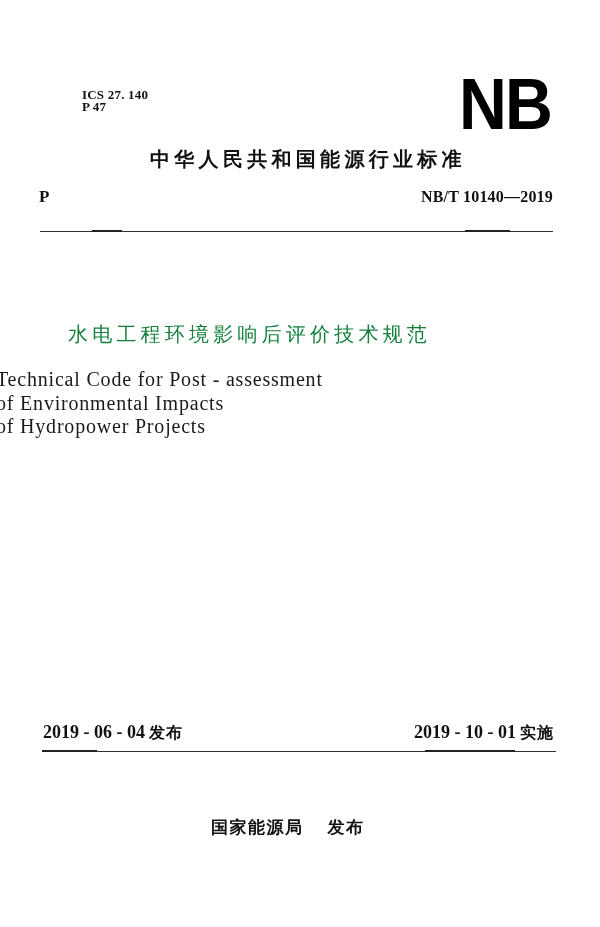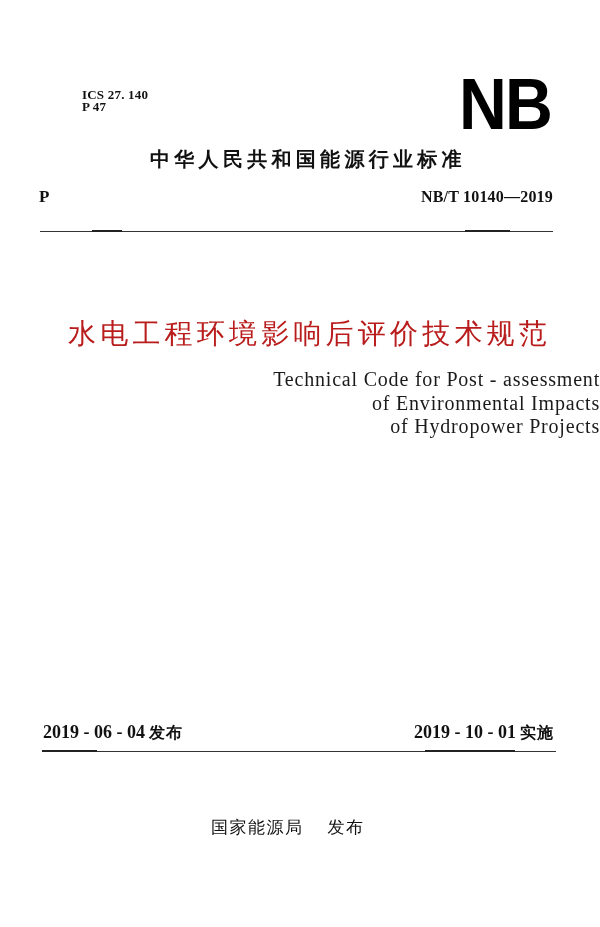--- a/index.html
+++ b/index.html
@@ -72,30 +72,30 @@
       background: #333333;
     }
     .rule.thick-seg {
       height: 2px;
       background: #222222;
     }
 
     .cn-title {
       left: 68px; top: 316px;
       font-family: "DejaVu Serif", serif;
-      font-size: 28px;
+      font-size: 20px;
       line-height: 36px;
       letter-spacing: 4.2px;
-      color: #b91c1c;
+      color: #15803d;
     }
 
     .en-title {
       left: 0; top: 368px;
       width: 600px;
-      text-align: right;
+      text-align: left;
       font-family: "Liberation Serif", serif;
       font-size: 20px;
       line-height: 23.5px;
       letter-spacing: 0.8px;
       color: #1a1a1a;
     }
     .en-title div { margin-left: -4px; }
 
     .date-left {
       left: 43px; top: 720px;
@@ -117,21 +117,21 @@
       font-family: "DejaVu Sans", sans-serif;
       font-weight: bold;
       font-size: 16px;
       letter-spacing: 1px;
       margin-left: 4px;
     }
 
     .publisher {
       left: 211px; top: 814px;
       font-family: "DejaVu Sans", sans-serif;
-      font-weight: normal;
+      font-weight: bold;
       font-size: 17px;
       line-height: 26px;
       letter-spacing: 1.5px;
     }
     .publisher .gap { display: inline-block; width: 24px; }
   </style>
 </head>
 <body>
 
 <div class="abs ics">

